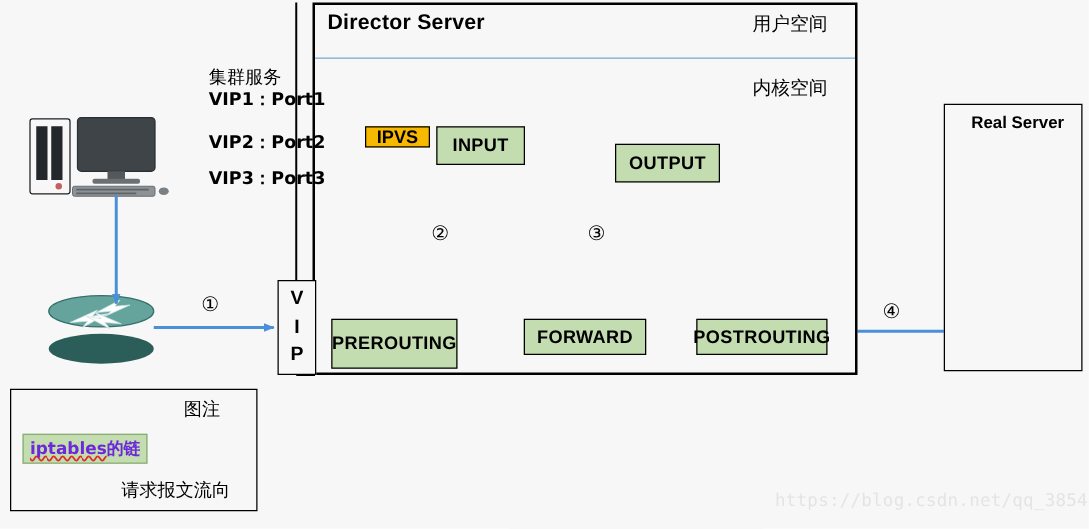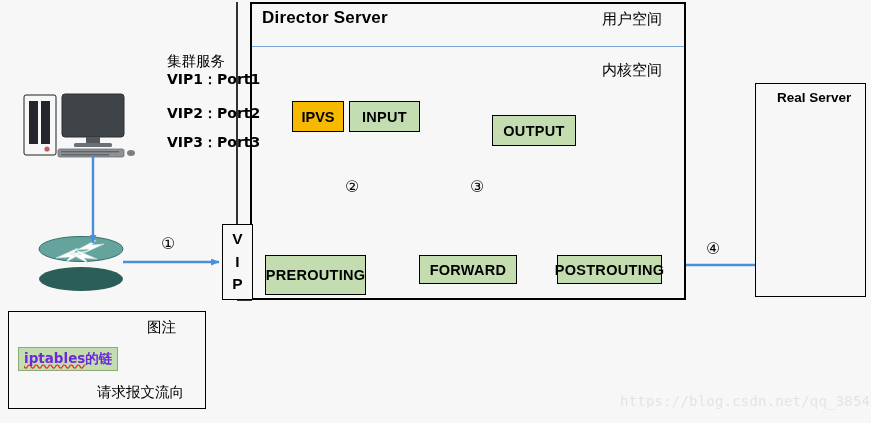--- a/index.html
+++ b/index.html
@@ -71,21 +71,21 @@
     border: 1.6px solid #000000;
     color: #000;
     font-size: 14.5px;
     font-weight: bold;
     display: flex;
     align-items: center;
     justify-content: center;
     box-sizing: border-box;
   }
 
-  #box-ipvs     { left: 292px; top: 101px; width: 52px;  height: 31px; }
+  #box-ipvs     { left: 292px; top: 101px; width: 52px;  height: 17px; }
   #box-input    { left: 349px; top: 101px; width: 71px;  height: 31px; }
   #box-output   { left: 492px; top: 101px; width: 84px;  height: 31px; margin-top: 14px; }
   #box-prerouting  { left: 265px; top: 255px; width: 101px; height: 40px; }
   #box-forward     { left: 419px; top: 255px; width: 98px;  height: 29px; }
   #box-postrouting { left: 557px; top: 255px; width: 105px; height: 29px; }
 
   
   #cluster-label {
     left: 167px; top: 52px;
     font-size: 14.5px;

